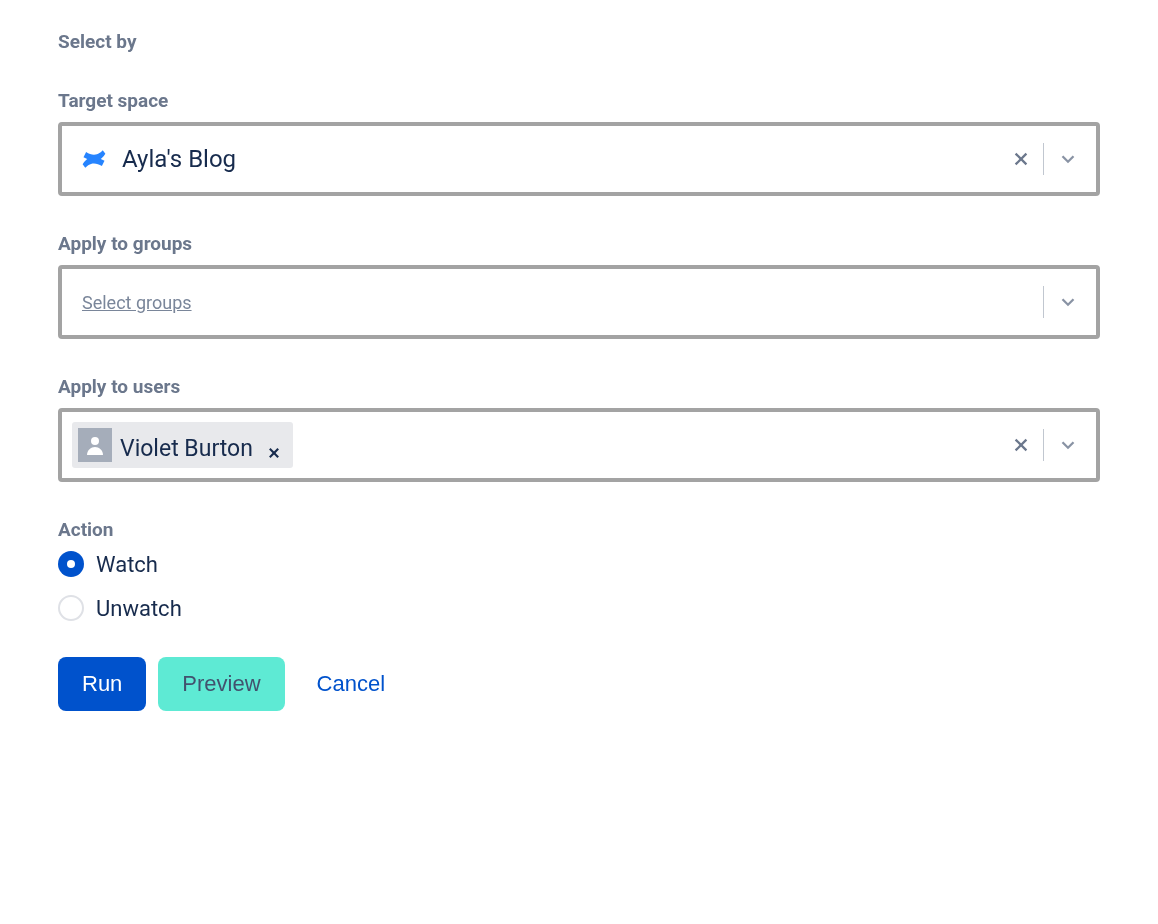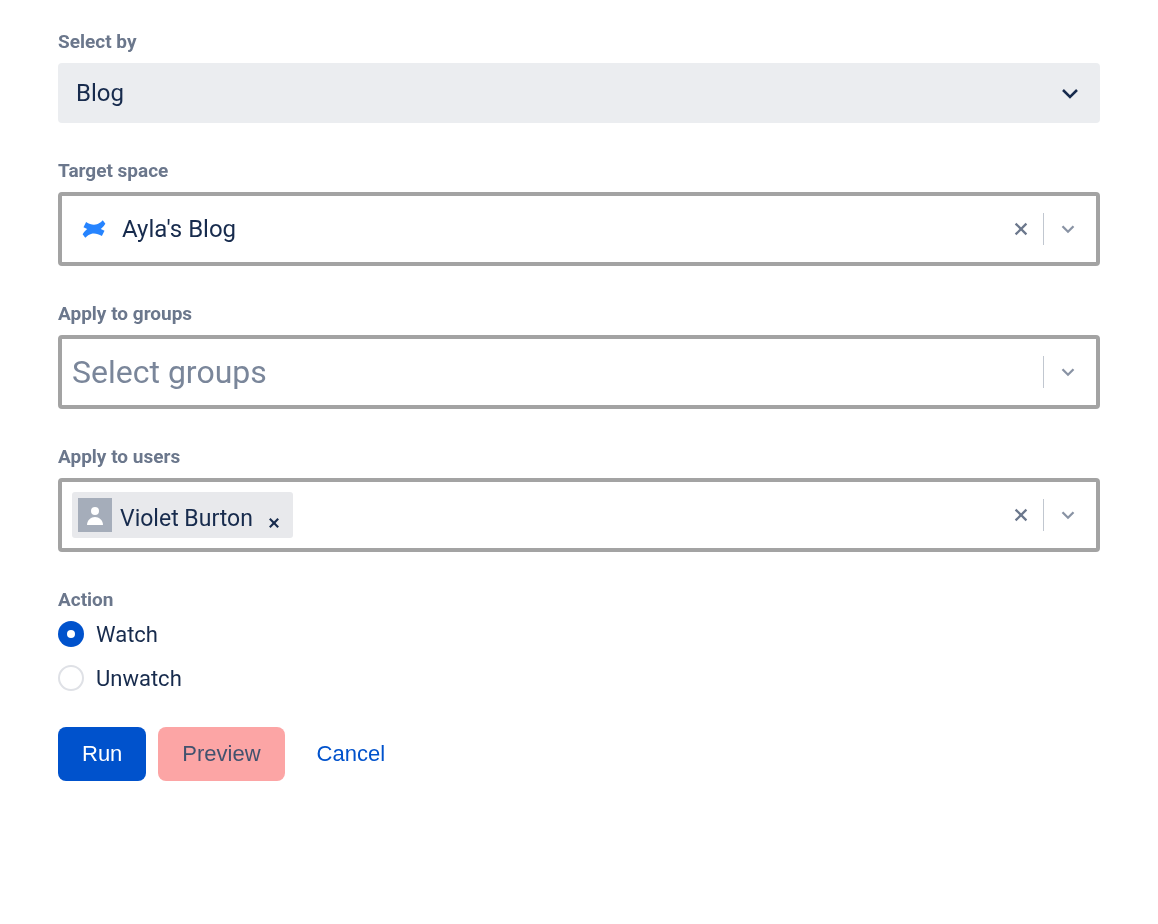--- a/index.html
+++ b/index.html
@@ -108,21 +108,23 @@
       justify-content: center;
       margin-left: 8px;
       margin-right: 6px;
     }
     .target-value {
       color: #172b4d;
       font-size: 24px;
     }
     .placeholder-text {
       color: #7a869a;
-      font-size: 32px;
+      font-size: 18px;
+      margin-left: 10px;
+      text-decoration: underline;
     }
     .user-chip {
       background: #e8e9ec;
       border-radius: 3px;
       padding: 6px 10px 6px 6px;
       display: flex;
       align-items: flex-end;
       gap: 8px;
     }
     .user-avatar {
@@ -200,42 +202,34 @@
       font-size: 22px;
       font-weight: 500;
       border: none;
       cursor: pointer;
     }
     .btn-primary {
       background: #0052cc;
       color: #fff;
     }
     .btn-secondary {
-      background: #fca5a5;
+      background: #5eead4;
       color: #42526e;
     }
     .btn-link {
       background: transparent;
       color: #0052cc;
       padding: 14px 20px;
     }
   </style>
 </head>
 <body>
 
 <div class="field-group">
   <label class="field-label">Select by</label>
-  <div class="select-box">
-    <span class="select-box-value">Blog</span>
-    <span class="chevron-icon">
-      <svg viewBox="0 0 24 24" width="24" height="24">
-          <polyline points="5 9 12 16 19 9"></polyline>
-        </svg>
-    </span>
-  </div>
 </div>
 
 <div class="field-group">
   <label class="field-label">Target space</label>
   <div class="input-container">
     <div class="input-content">
       <span class="confluence-icon">
         <svg viewBox="0 0 32 32" width="28" height="28">
           <path fill="#2684ff" d="M3 22c2-3 5-8 13-8 4 0 8 2 12 4l-3 6c-3-2-6-3-9-3-5 0-8 3-10 5z"></path>
           <path fill="#2684ff" d="M29 10c-2 3-5 8-13 8-4 0-8-2-12-4l3-6c3 2 6 3 9 3 5 0 8-3 10-5z"></path>

